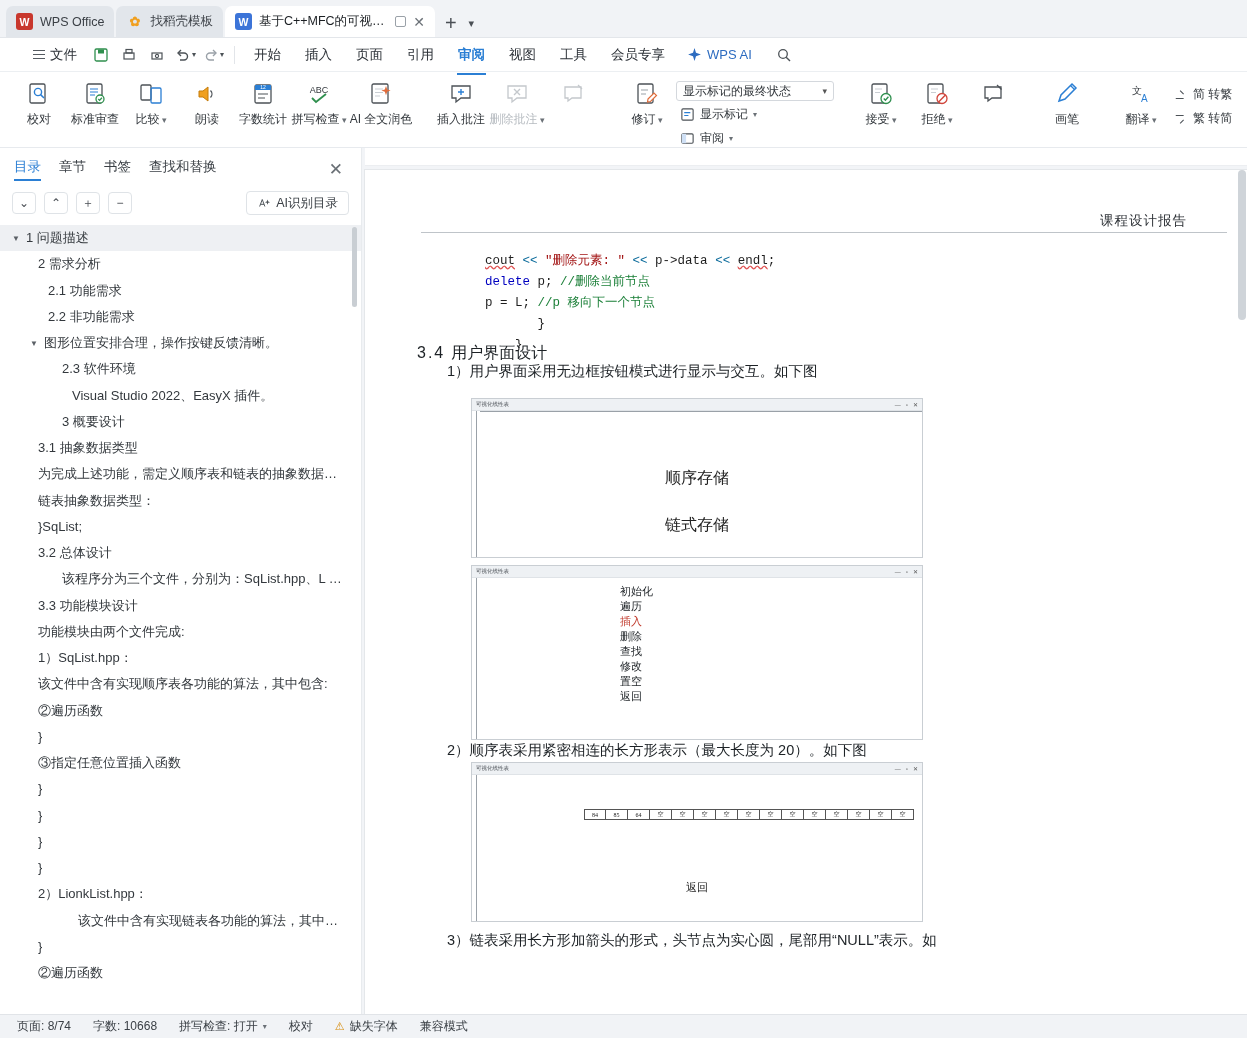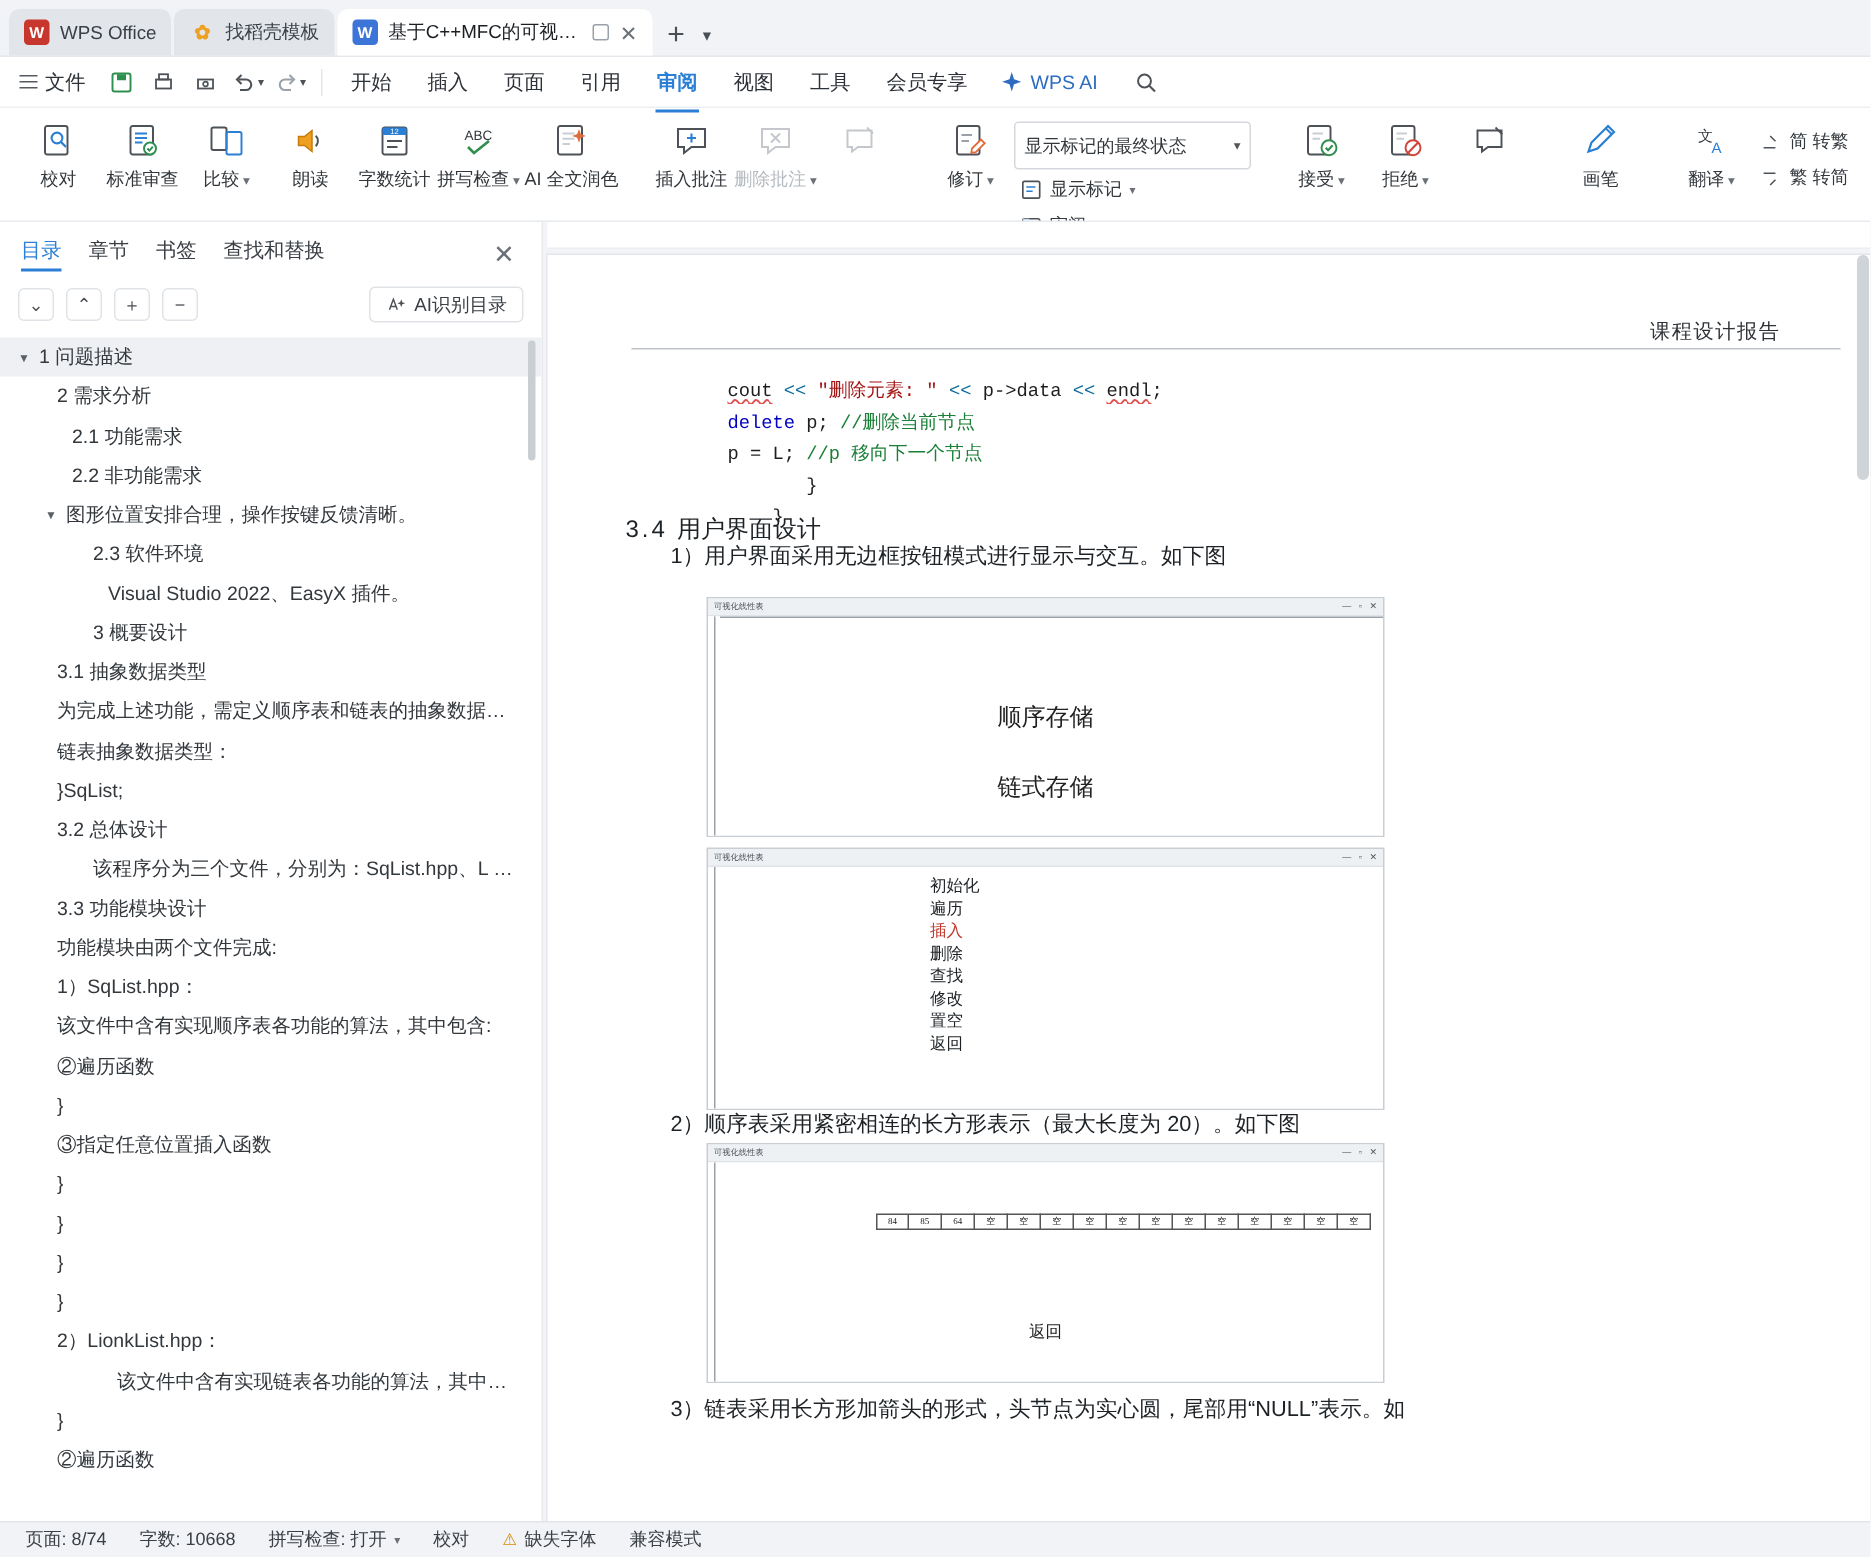--- a/index.html
+++ b/index.html
@@ -34,21 +34,21 @@
   .logo-doc { background: #3c74d8; }
   .logo-search { background: transparent; color: #f0a020; font-size: 13px; }
   .tab .mini { width: 11px; height: 11px; border: 1.4px solid #9aa1a8; border-radius: 2px; flex:none;}
   .tab .xclose { font-size: 14px; color: #6b7177; line-height: 1; }
   .newtab { font-size: 20px; color: #4a4f55; padding: 0 8px 4px 8px; line-height: 1; }
   .tabchev { font-size: 11px; color: #4a4f55; padding: 0 6px 7px 2px; }
 
   
   .menubar {
     height: 34px; background: #ffffff; display: flex; align-items: center;
-    gap: 2px; padding: 0 4px; border-bottom: 1px solid #eceff2; font-size: 13.5px; justify-content: space-between;
+    gap: 2px; padding: 0 24px; border-bottom: 1px solid #eceff2; font-size: 13.5px; justify-content: space-between;
   }
   .filebtn { display: flex; align-items: center; gap: 5px; padding: 3px 9px; border-radius: 4px; color: #2d3238; }
   .filebtn .burger { display: inline-flex; flex-direction: column; gap: 2.5px; }
   .filebtn .burger i { display: block; width: 12px; height: 1.6px; background: #555b61; }
   .qicon { width: 26px; height: 24px; display: flex; align-items: center; justify-content: center; color: #4c5257; }
   .qicon svg { display:block; }
   .sep { width: 1px; height: 18px; background: #e2e5e9; margin: 0 6px; }
   .mitem { padding: 5px 11px; border-radius: 4px; color: #2d3238; cursor: default; white-space: nowrap; }
   .mitem.active { color: #2b7fd4; font-weight: bold; position: relative; }
   .mitem.active::after {
@@ -73,21 +73,21 @@
   .rbtn .lbl { white-space: nowrap; }
   .rbtn .lbl.caret::after { content: " \25BE"; font-size: 9px; color: #6a7076; }
   .rbtn.dim { color: #b6bbc0; }
   .rsmallcol { display: flex; flex-direction: column; justify-content: flex-start; gap: 3px; padding-top: 3px; }
   .rsmall {
     display: flex; align-items: center; gap: 5px; font-size: 12px; color: #33383d;
     padding: 2px 6px 2px 4px; border-radius: 3px; white-space: nowrap;
   }
   .selectbox {
     display: flex; align-items: center; justify-content: space-between;
-    width: 158px; height: 32px; border: 1px solid #d4d8dd; border-radius: 3px;
+    width: 158px; height: 20px; border: 1px solid #d4d8dd; border-radius: 3px;
     padding: 0 6px; font-size: 12px; color: #33383d; background: #fff; margin-top: 2px; gap: 22px;
   }
   .selectbox .cv { font-size: 9px; color: #555; }
 
   
   .body { flex: 1; display: flex; min-height: 0; background: #fff; }
 
   
   .navpane { width: 362px; background: #fff; display: flex; flex-direction: column; border-right: 1px solid #e8ebee; }
   .navtabs { display: flex; align-items: center; gap: 18px; padding: 10px 14px 6px 14px; font-size: 13.5px; color: #3b4046; }

